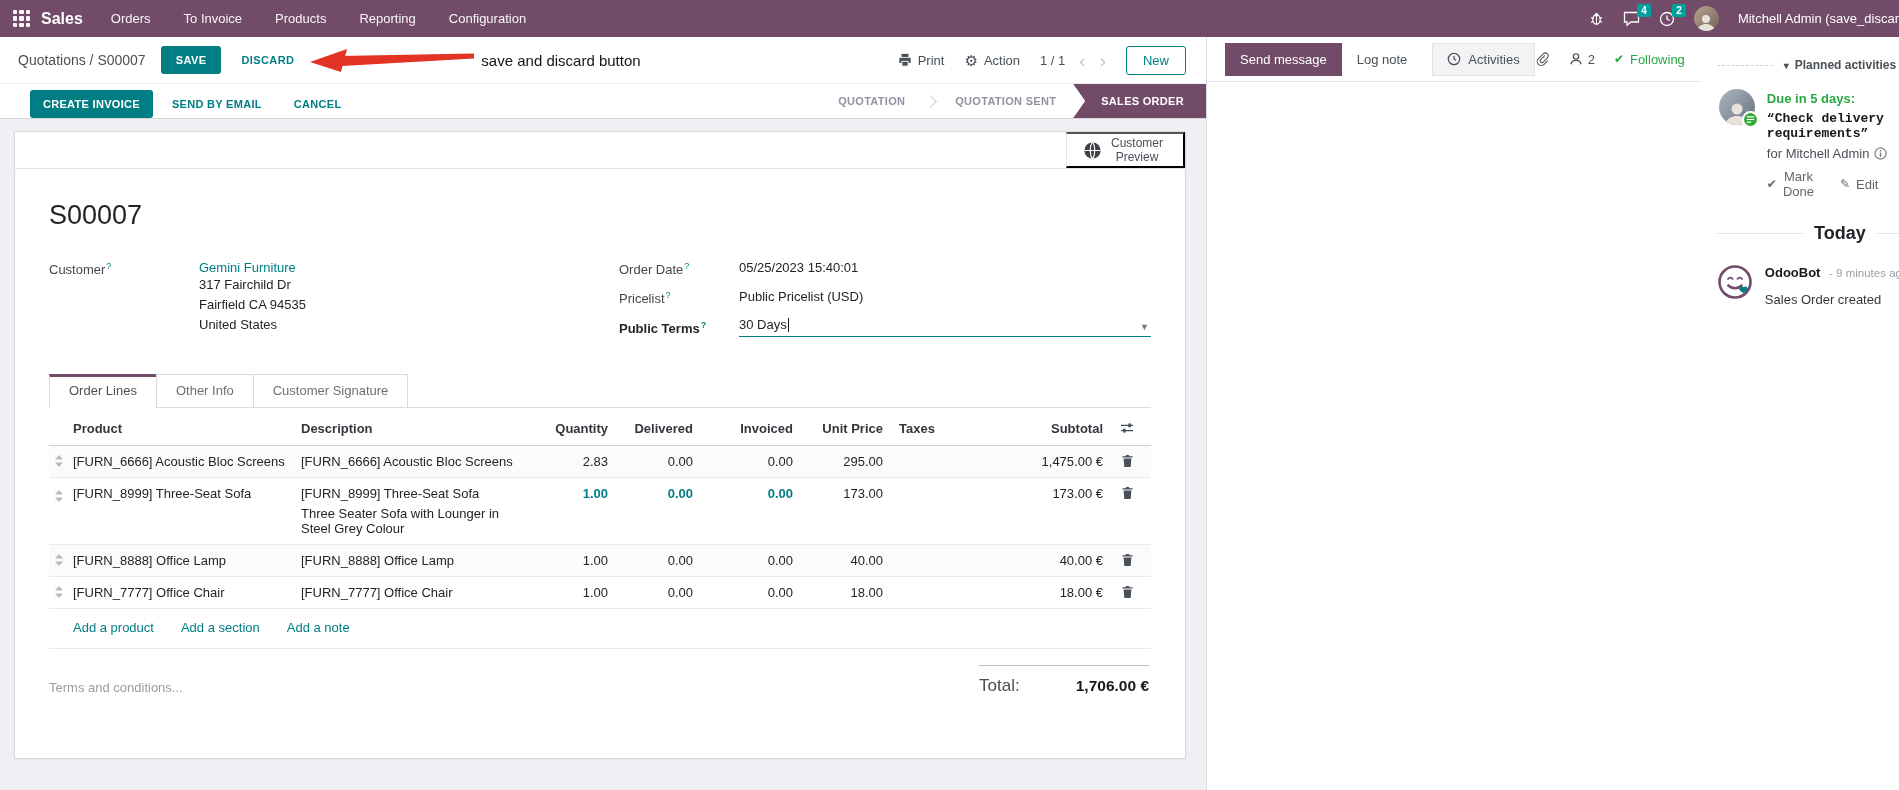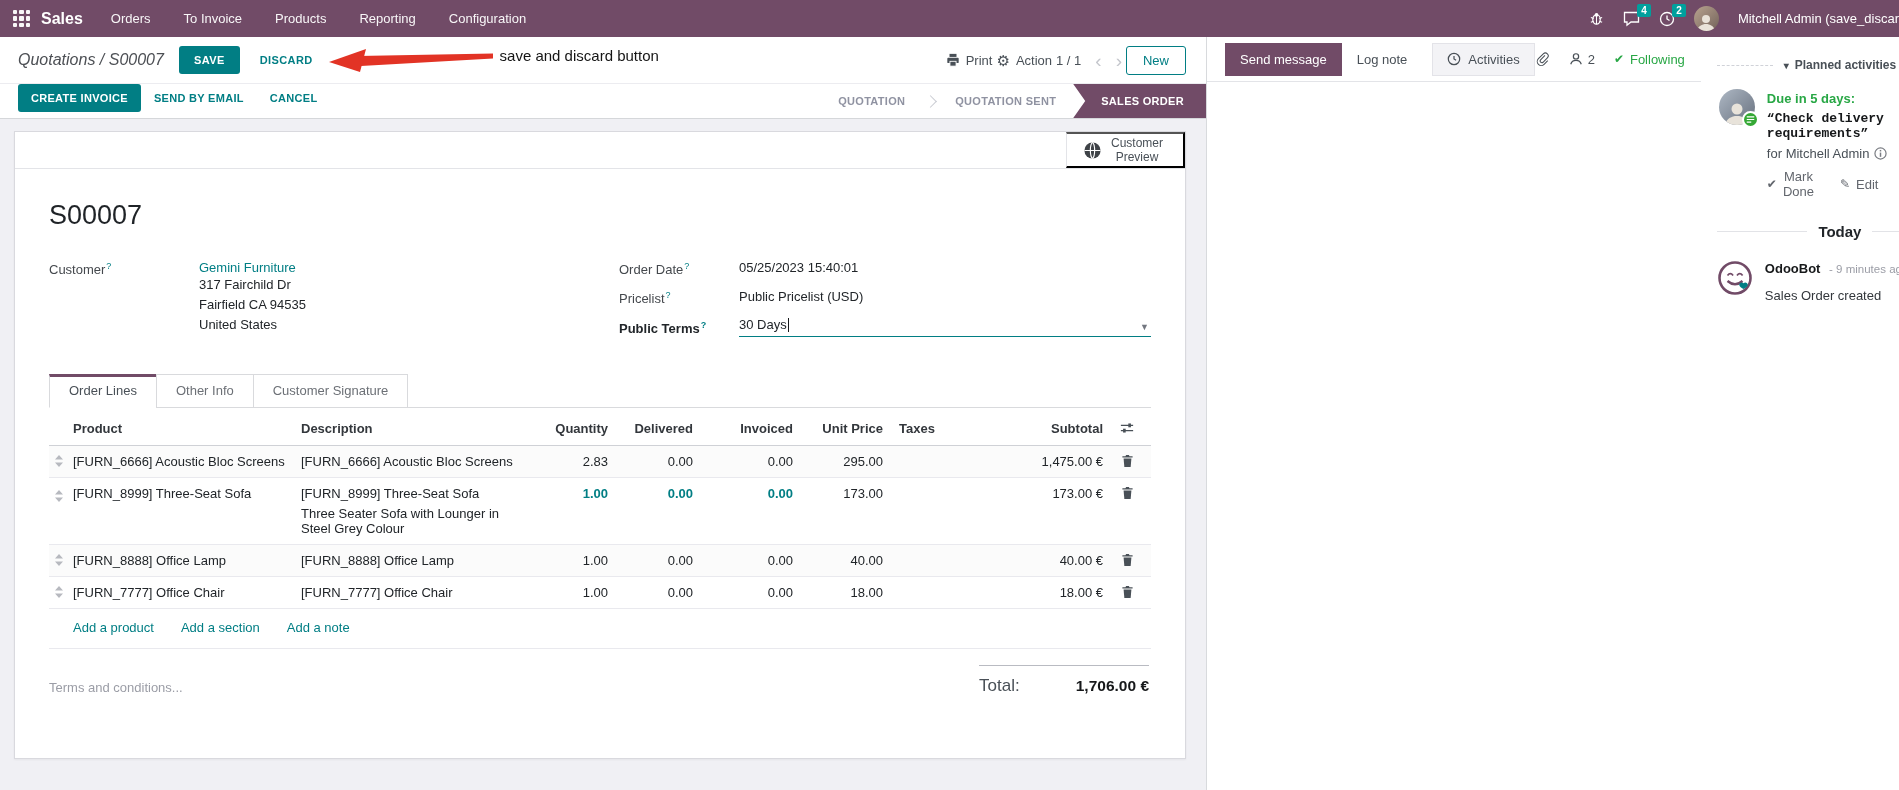--- a/index.html
+++ b/index.html
@@ -18,36 +18,36 @@
   .badge { position: absolute; top: -7px; right: -11px; background: #00A09D; color: #fff; font-size: 10px; line-height: 13px; padding: 0 4px; border-radius: 2px; font-weight: 700; }
   .nav-avatar { width: 25px; height: 25px; border-radius: 50%; background: linear-gradient(135deg,#b9a38f,#72625a); display: flex; align-items: flex-end; justify-content: center; overflow: hidden; flex-shrink: 0; }
   .user-name { font-size: 13px; white-space: nowrap; overflow: hidden; }
 
   
   .main { display: flex; flex: 1; min-height: 0; }
   .left-panel { width: 1206px; flex-shrink: 0; display: flex; flex-direction: column; background: #fff; }
 
   
   .control-row { height: 46px; display: flex; align-items: center; padding: 0 20px 0 18px; background: #fff; }
-  .breadcrumb { font-size: 16px; color: #4c4f54; white-space: nowrap; cursor: default; font-style: italic; }
+  .breadcrumb { font-size: 14px; color: #4c4f54; white-space: nowrap; cursor: default; }
   .breadcrumb .parent { cursor: pointer; }
   .btn-save { background: #017E84; color: #fff; font-size: 11px; font-weight: 700; letter-spacing: .4px; padding: 8px 15px; border-radius: 3px; margin-left: 15px; border: none; cursor: pointer; }
   .btn-discard { color: #017E84; font-size: 11px; font-weight: 700; letter-spacing: .4px; margin-left: 20px; background: none; border: none; cursor: pointer; }
-  .annotation { display: flex; align-items: flex-start; margin-left: 15px; }
+  .annotation { display: flex; align-items: center; margin-left: 15px; }
   .annotation-label { font-size: 15px; color: #151515; margin-left: 7px; white-space: nowrap; }
-  .cp-right { margin-left: auto; display: flex; align-items: center; gap: 4px; color: #495057; font-size: 13px; }
+  .cp-right { margin-left: auto; display: flex; align-items: center; gap: 20px; color: #495057; font-size: 13px; }
   .cp-act { display: flex; align-items: center; gap: 6px; cursor: pointer; }
   .gear-glyph { font-size: 15px; line-height: 1; }
   .pager { display: flex; align-items: center; gap: 14px; }
   .pager-arrow { color: #c4c6cc; font-size: 19px; line-height: 1; cursor: default; }
   .btn-new { border: 1px solid #017E84; color: #017E84; background: #fff; font-size: 13px; padding: 6px 16px; border-radius: 3px; cursor: pointer; }
 
   
   .action-row { height: 36px; border-top: 1px solid #ececf0; border-bottom: 1px solid #d5d7da; display: flex; align-items: stretch; background: #fff; flex-shrink: 0; }
-  .left-actions { display: flex; align-items: flex-start; padding-left: 18px; }
+  .left-actions { display: flex; align-items: flex-end; gap: 6px; padding-left: 30px; }
   .btn-primary-sm { background: #017E84; color: #fff; font-weight: 700; font-size: 11px; letter-spacing: .3px; padding: 8px 13px; border-radius: 3px; border: none; cursor: pointer; }
   .btn-link-sm { color: #017E84; font-weight: 700; font-size: 11px; letter-spacing: .3px; padding: 8px 13px; background: none; border: none; cursor: pointer; }
   .statusbar { margin-left: auto; display: flex; align-items: stretch; }
   .status-step { display: flex; align-items: center; padding: 0 17px; font-size: 11px; font-weight: 700; letter-spacing: .3px; color: #8f92a1; cursor: pointer; }
   .status-sep { width: 16px; display: flex; align-items: center; justify-content: center; }
   .status-sep i { width: 9px; height: 9px; border-top: 1px solid #c9cbd2; border-right: 1px solid #c9cbd2; transform: rotate(45deg); display: block; }
   .status-step.active { background: #714B67; color: #fff; clip-path: polygon(0 0,100% 0,100% 100%,0 100%,12px 50%); padding-left: 28px; padding-right: 22px; }
 
   
   .content { flex: 1; background: #f0f0f4; padding: 12px 0 0 14px; overflow: hidden; }
@@ -107,21 +107,21 @@
   .chatter-top-right { margin-left: auto; display: flex; align-items: center; gap: 19px; }
   .followers { display: flex; align-items: center; gap: 5px; color: #495057; font-size: 13px; cursor: pointer; }
   .following { display: flex; align-items: center; gap: 6px; color: #28a745; font-size: 13px; cursor: pointer; white-space: nowrap; }
   .check-glyph { font-size: 12px; }
 
   .thread { padding: 21px 16px 0 16px; }
   .divider { display: flex; align-items: center; gap: 11px; }
   .divider .line { flex: 1; border-top: 1px dashed #d0d2d8; }
   .divider.solid .line { border-top: 1px solid #e2e3e7; }
   .divider-label { color: #495057; font-size: 12px; font-weight: 700; display: flex; align-items: center; gap: 6px; white-space: nowrap; }
-  .divider.solid .divider-label { font-size: 15px; color: #212529; }
+  .divider.solid .divider-label { font-size: 18px; color: #212529; }
   .caret-glyph { font-size: 10px; color: #495057; }
 
   .activity-row { display: flex; gap: 12px; margin: 17px 2px 0; }
   .av { width: 36px; height: 36px; border-radius: 50%; position: relative; flex-shrink: 0; overflow: visible; }
   .av-photo { background: linear-gradient(135deg,#aeb8c4,#67707e); display: flex; align-items: flex-end; justify-content: center; overflow: hidden; border-radius: 50%; width: 100%; height: 100%; }
   .av-badge { position: absolute; right: -4px; bottom: -3px; width: 17px; height: 17px; border-radius: 50%; background: #35a835; border: 2px solid #fff; display: flex; align-items: center; justify-content: center; }
   .act-line1 { font-size: 13px; margin-top: 2px; display: flex; align-items: center; gap: 5px; flex-wrap: wrap; }
   .act-due { color: #28a745; font-weight: 700; }
   .act-summary { color: #16181a; font-weight: 700; font-family: Liberation Mono, monospace; }
   .act-for { color: #495057; }

